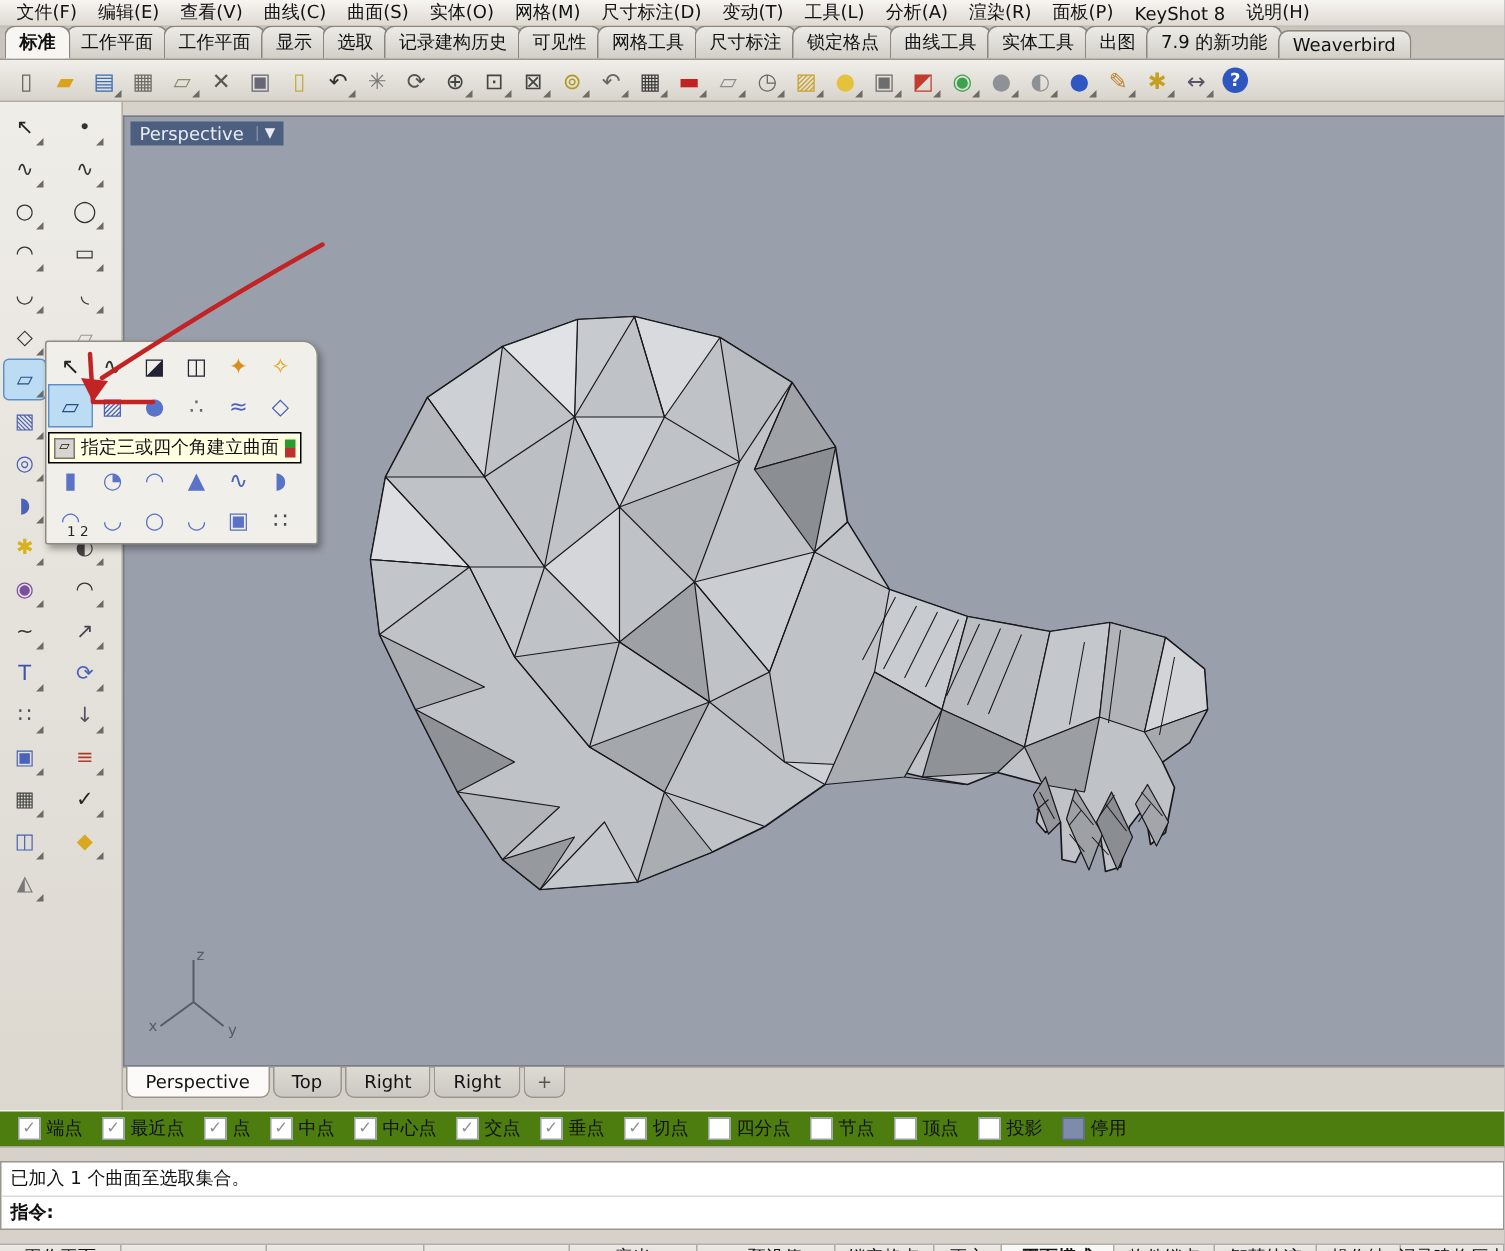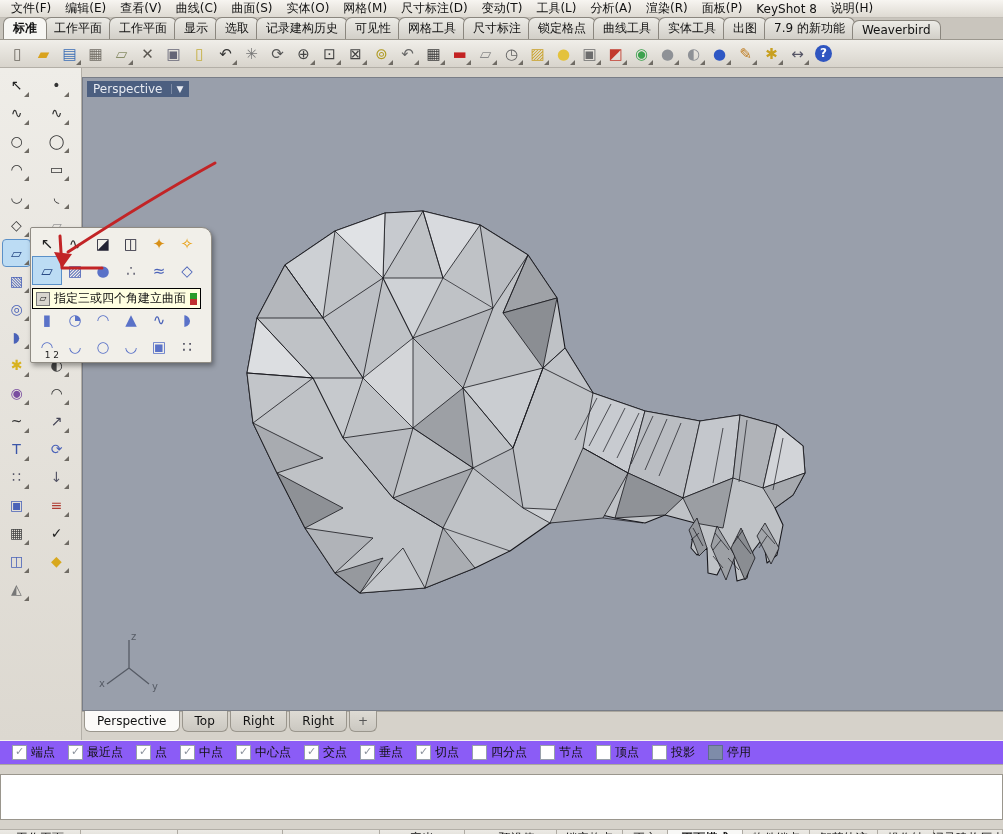--- a/index.html
+++ b/index.html
@@ -43,21 +43,21 @@
   #axis{position:absolute;left:14px;bottom:18px;color:#575c66}
   
   #vptabs{height:28px;background:#d6d2ca;display:flex;align-items:flex-start;
           padding-left:2px;gap:2px;border-top:1px solid #aca89f}
   .vptab{padding:3px 12px;border:1px solid #9a968d;border-top:none;
          border-radius:0 0 0 0;background:linear-gradient(#dedbd4,#cbc8c1);
          border-radius:0 0 6px 6px;margin-top:-1px;cursor:default}
   .vptab.active{background:#fbfaf8;font-weight:normal}
   .vptab.add{padding:3px 8px;color:#555}
   
-  #osnap{height:23px;background:#8b5cf6;border-top:1px solid #f4f2ee;border-bottom:1px solid #aba79e;
+  #osnap{height:23px;background:#4d7c0f;border-top:1px solid #f4f2ee;border-bottom:1px solid #aba79e;
          display:flex;align-items:center;gap:13px;padding-left:12px}
   .snap{display:flex;align-items:center;gap:4px;cursor:default}
   .cb{width:13px;height:13px;background:#fff;border:1px solid #98a0aa;font-size:11px;
       line-height:12px;text-align:center;color:#8b929c}
   .cb.on:before{content:"✓"}
   .cb.disablebox{background:#7e8ca9;border-color:#5f6d8c}
   
   #cmdarea{height:55px;background:#d6d2ca;padding-top:9px}
   #cmdbox{background:#fff;border:1px solid #9a968d;height:44px}
   .cmdline{padding:2px 6px;height:18px;line-height:17px;white-space:nowrap}
@@ -470,20 +470,22 @@
       <span>投影</span>
     </span>
     <span class="snap">
       <span class="cb disablebox"></span>
       <span>停用</span>
     </span>
   </div>
 
 <div id="cmdarea">
   <div id="cmdbox">
+    <div class="cmdline">已加入 1 个曲面至选取集合。</div>
+    <div class="cmdline prompt">指令:</div>
   </div>
 </div>
 
 <div id="statusbar">
     <span class="scell" style="width: 86px;">
       <span>工作平面</span>
     </span>
     <span class="scell" style="width: 105px;">
       <span>x 53.845</span>
     </span>

